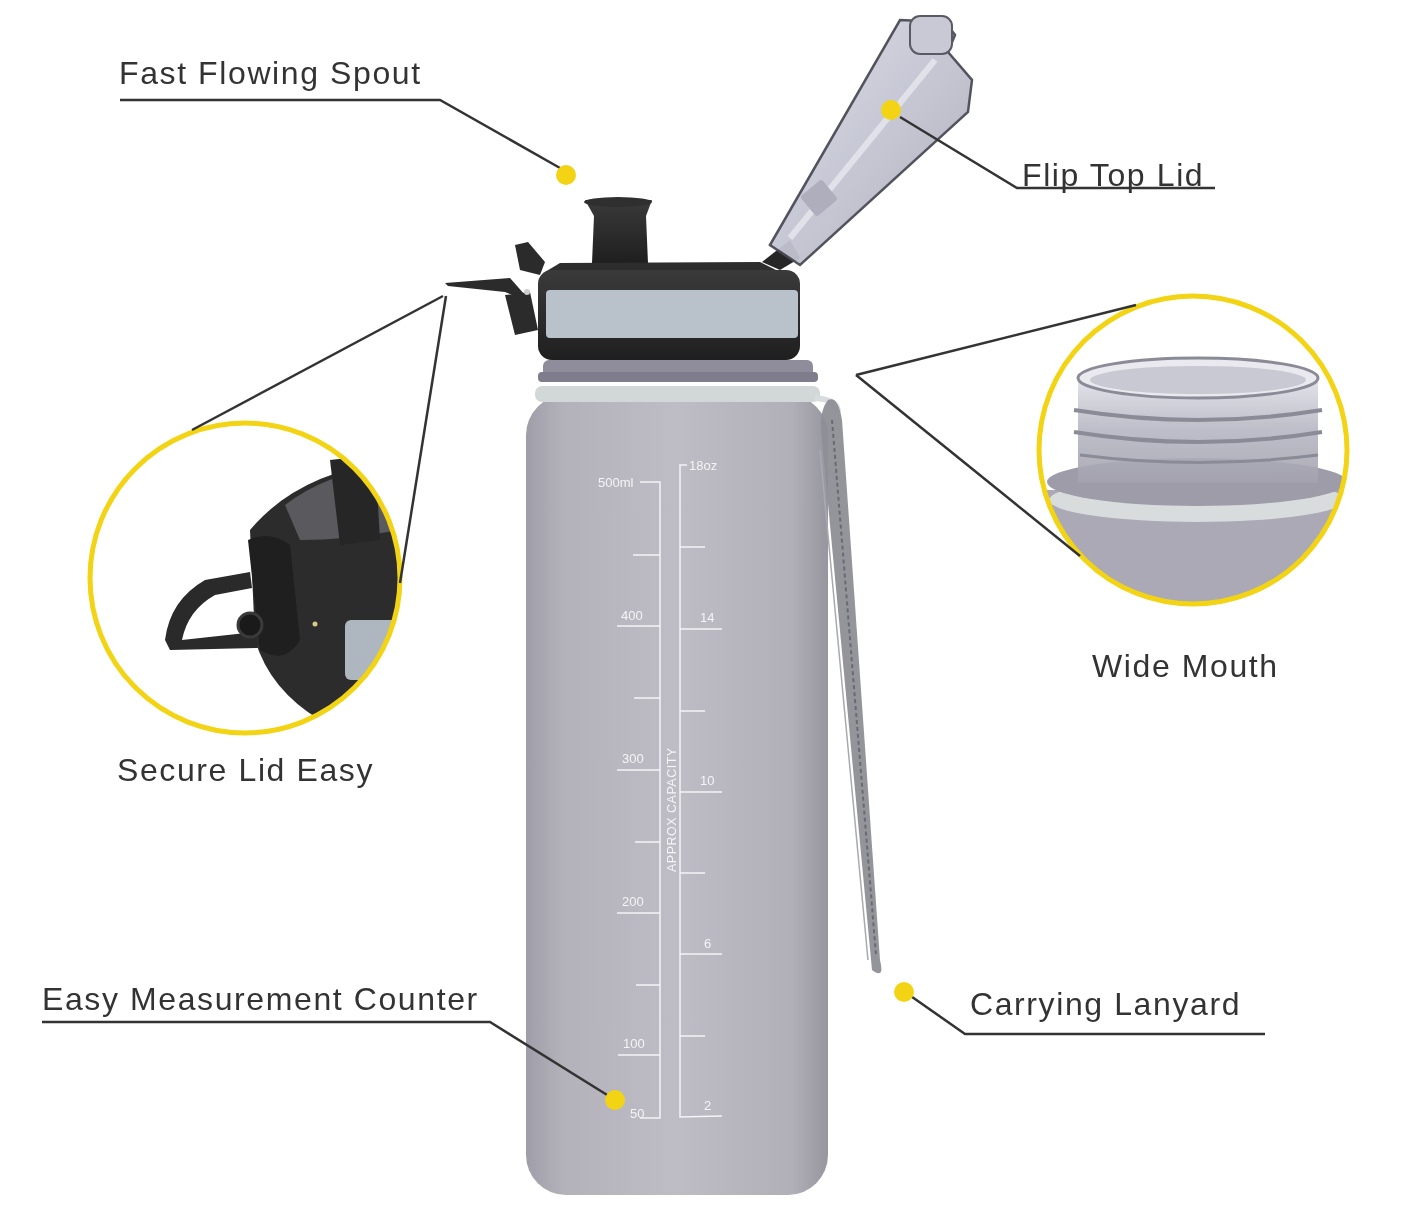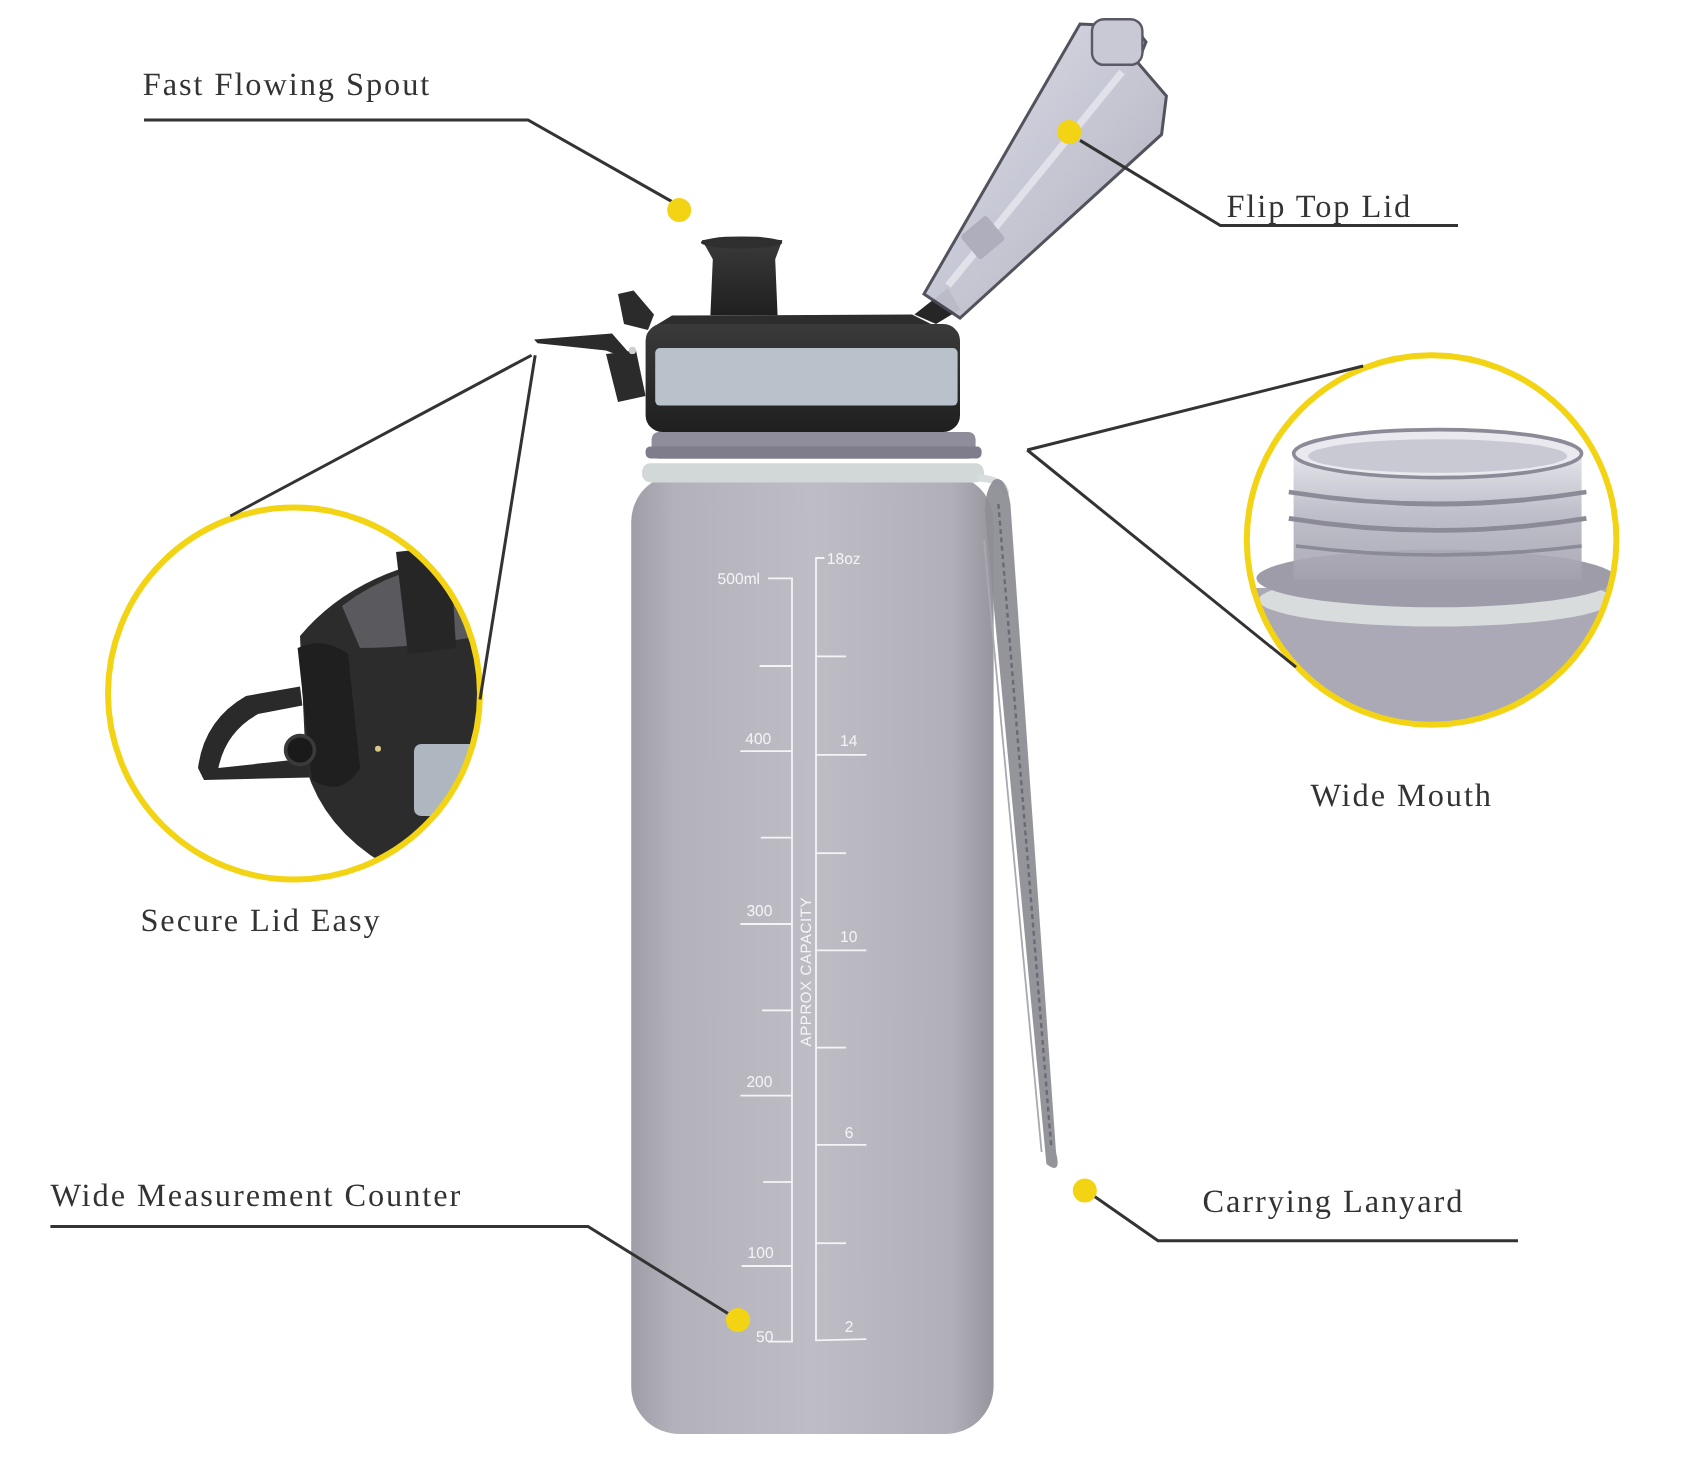--- a/index.html
+++ b/index.html
@@ -1,20 +1,20 @@
 <!DOCTYPE html>
 <html><head>
   <meta charset="utf-8">
   <style>
     html, body { margin: 0; padding: 0; background: #ffffff; }
     body { width: 1404px; height: 1229px; position: relative; overflow: hidden; font-family: "DejaVu Sans", sans-serif; }
     .stage { position: absolute; left: 0; top: 0; width: 1404px; height: 1229px; }
     .callout-label {
-      position: absolute; color: #333333; font-family: Liberation Serif, serif;
-      font-size: 27px; letter-spacing: 1.6px; white-space: nowrap; line-height: 1;
+      position: absolute; color: #333333; font-family: Liberation Sans, sans-serif;
+      font-size: 32px; letter-spacing: 1.6px; white-space: nowrap; line-height: 1;
     }
     svg text { font-family: "Liberation Sans", sans-serif; }
   </style>
 </head>
 <body>
 
 <div class="stage">
 
   <svg width="1404" height="1229" viewBox="0 0 1404 1229" style="position:absolute;left:0;top:0">
     <defs>
@@ -181,16 +181,16 @@
       <circle cx="891" cy="110" r="10"></circle>
       <circle cx="615" cy="1100" r="10"></circle>
       <circle cx="904" cy="992" r="10"></circle>
     </g>
   </svg>
 
   <div class="callout-label" style="left:119px; top:57px;">Fast Flowing Spout</div>
   <div class="callout-label" style="left:1022px; top:159px;">Flip Top Lid</div>
   <div class="callout-label" style="left:117px; top:754px;">Secure Lid Easy</div>
   <div class="callout-label" style="left:1092px; top:630px;margin-top:20px;">Wide Mouth</div>
-  <div class="callout-label" style="left:42px; top:983px;">Wide Measurement Counter</div>
-  <div class="callout-label" style="left:970px; top:988px;margin-left:32px;">Carrying Lanyard</div>
+  <div class="callout-label" style="left:42px; top:983px;">Easy Measurement Counter</div>
+  <div class="callout-label" style="left:970px; top:988px;">Carrying Lanyard</div>
 
 </div>
 
 </body></html>

